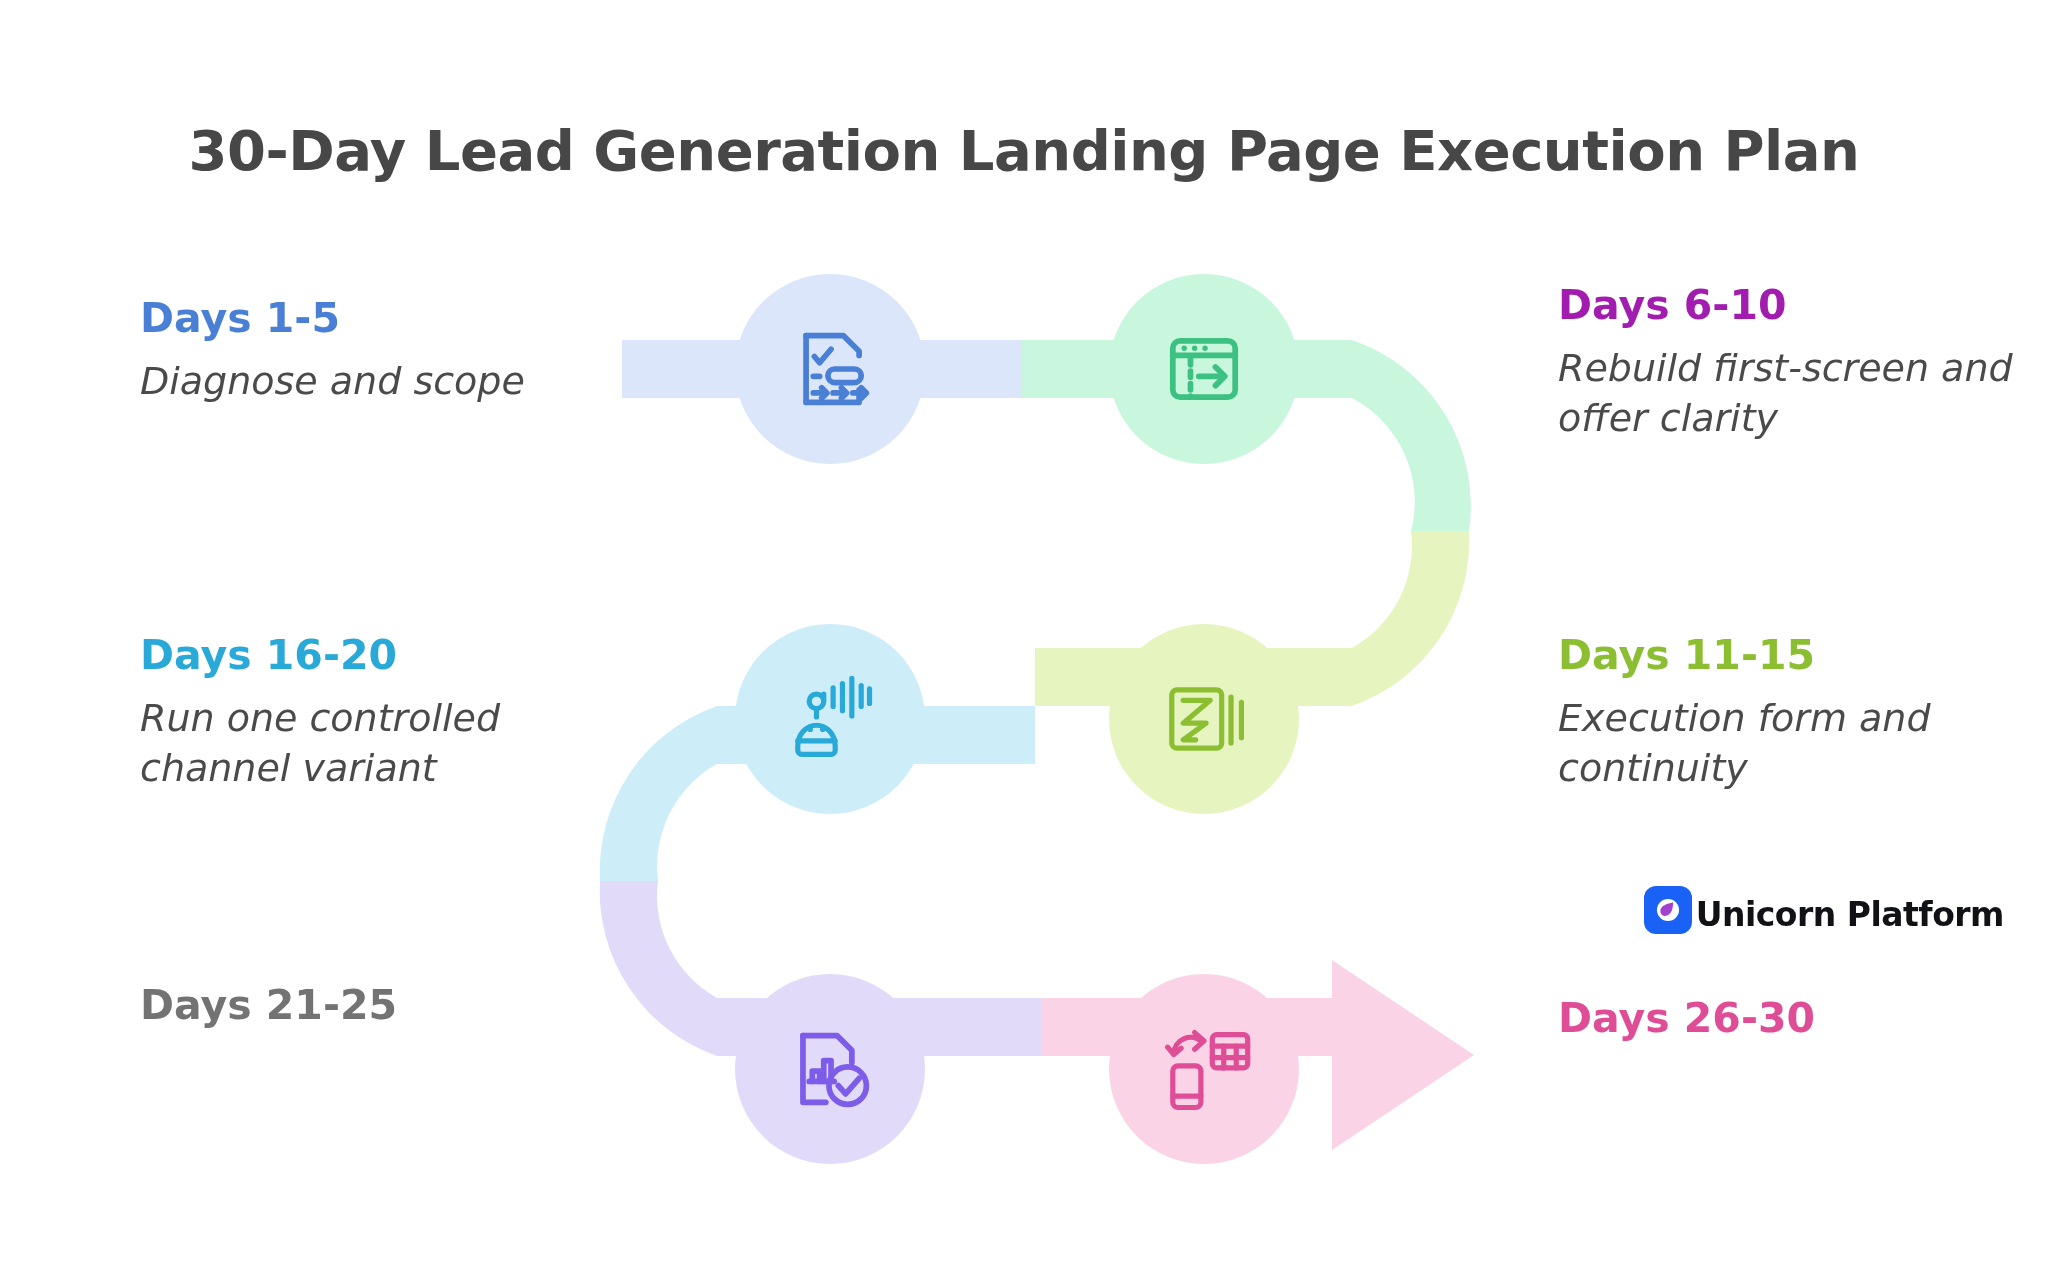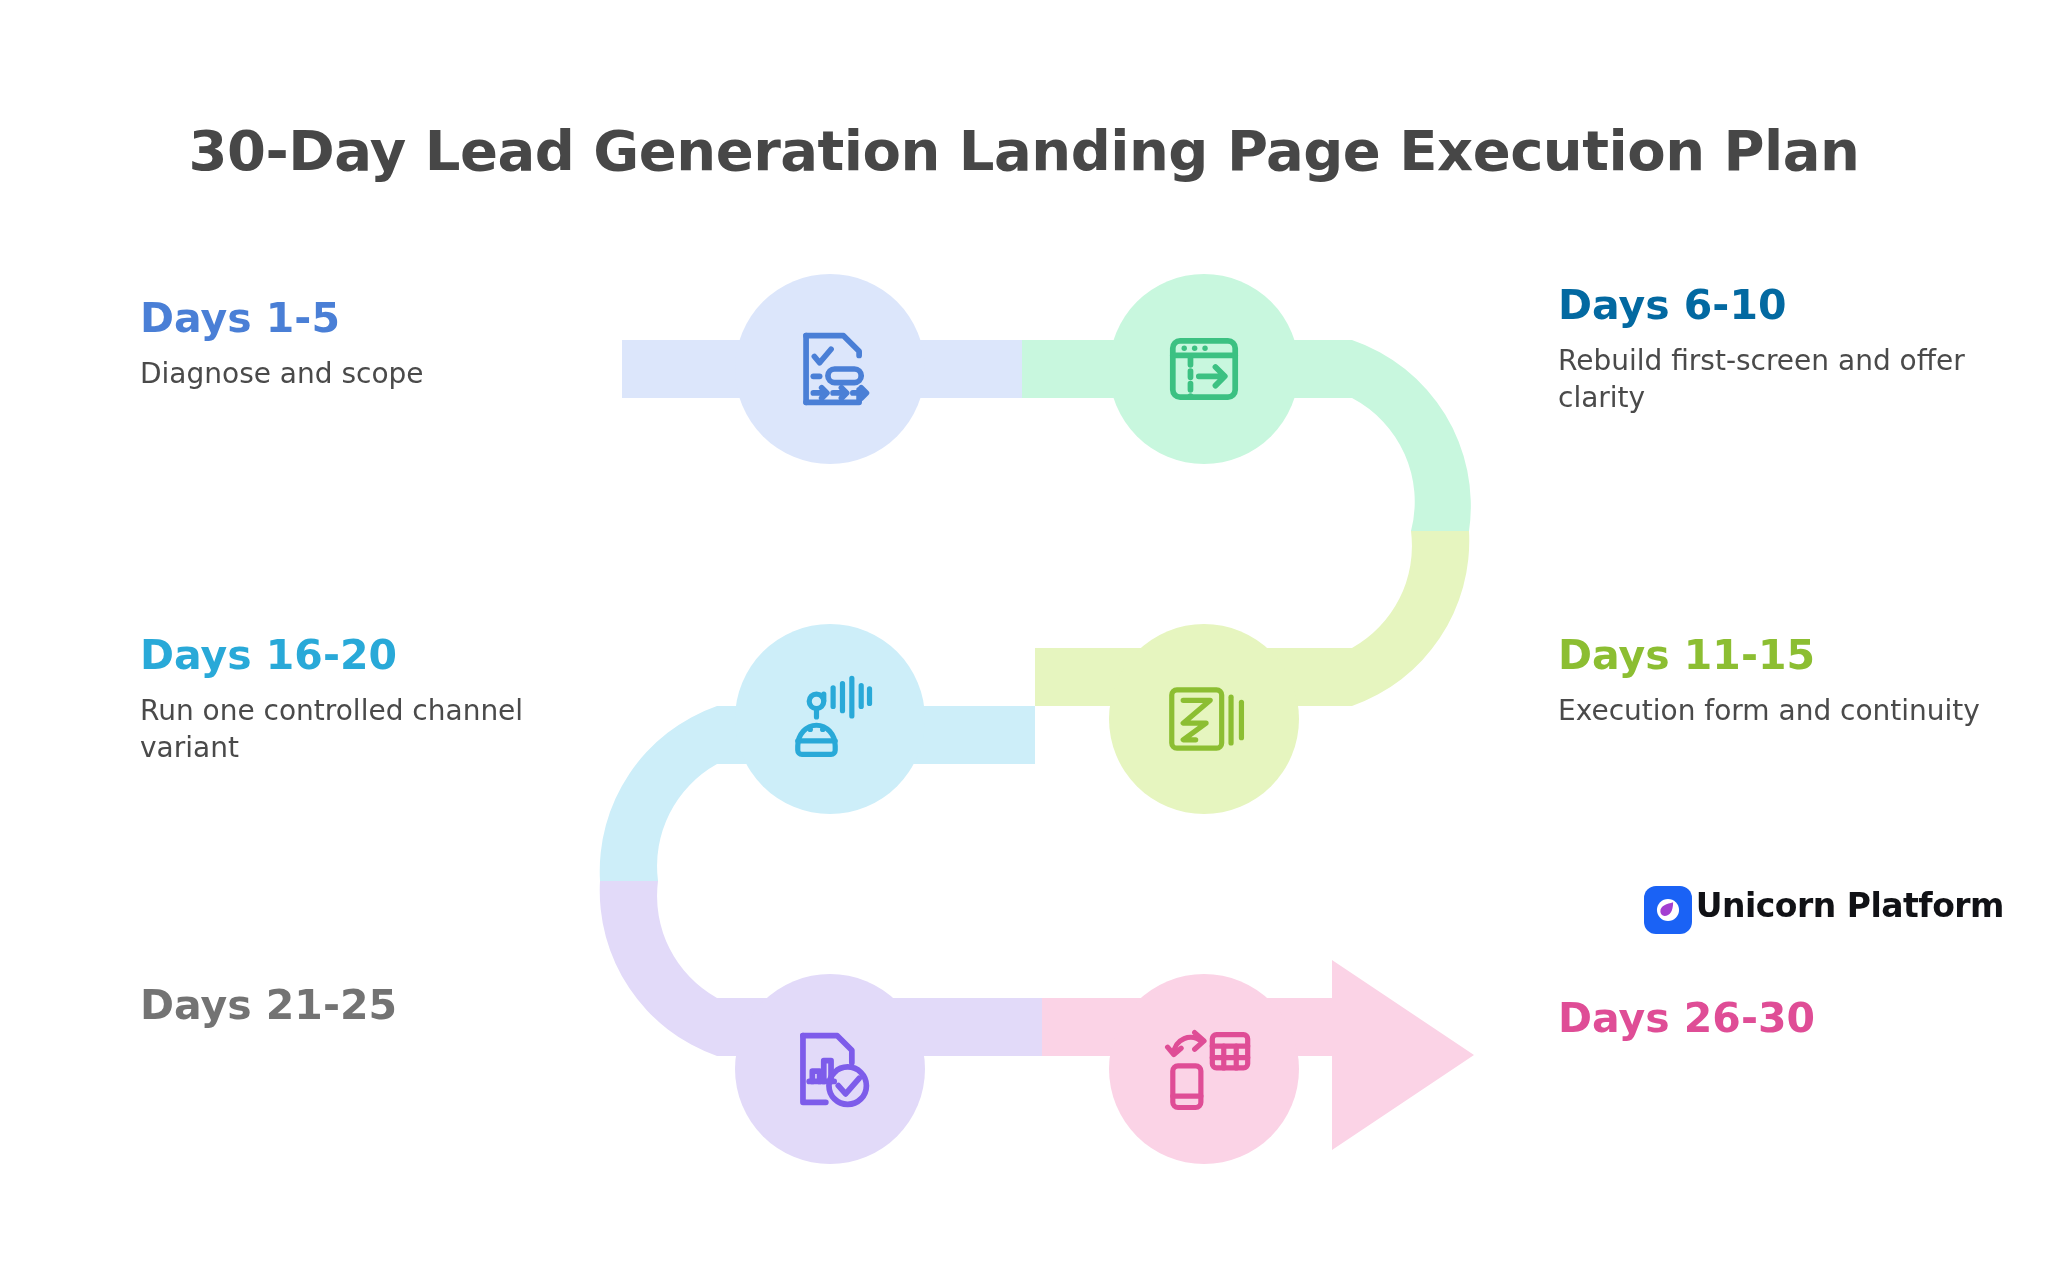--- a/index.html
+++ b/index.html
@@ -41,31 +41,32 @@
   .days {
     font-family:"DejaVu Sans", sans-serif;
     font-size:41px;
     font-weight:700;
     line-height:1.15;
     white-space:nowrap;
   }
   .desc {
     margin-top:14px;
     font-family:"DejaVu Sans", sans-serif;
-    font-size:28px;
+    font-size:38px;
     font-weight:400;
     color:#4a4a4a;
     line-height:1.32;
+    font-style:italic;
   }
 
   
   .logo-wrap {
     position:absolute;
     right:44px; bottom:34px;
-    display:flex; align-items:flex-start; gap:4px;padding-left:29px;
+    display:flex; align-items:flex-end; gap:4px;padding-left:29px;
   }
   .logo-mark {
     width:48px; height:48px; border-radius:12px;
     background:#1a62f5;
     display:flex; align-items:center; justify-content:center;
   }
   .logo-text {
     font-family:"DejaVu Sans", sans-serif;
     font-size:33px; font-weight:700; color:#111216;
     letter-spacing:-0.5px;
@@ -195,21 +196,21 @@
       <path d="M81 28 v21"></path>
     </svg>
   </div>
 
   <div class="block left" style="left:140px; top:295px;">
     <div class="days" style="color:#4a7fd6;">Days 1-5</div>
     <div class="desc">Diagnose and scope</div>
   </div>
 
   <div class="block right" style="left:1558px; top:282px;">
-    <div class="days" style="color:#0369a1;">Days 6-10</div>
+    <div class="days" style="color:#a21caf;">Days 6-10</div>
     <div class="desc">Rebuild first-screen and offer clarity</div>
   </div>
 
   <div class="block right" style="left:1558px; top:632px;">
     <div class="days" style="color:#8cbe32;">Days 11-15</div>
     <div class="desc">Execution form and continuity</div>
   </div>
 
   <div class="block left" style="left:140px; top:632px;">
     <div class="days" style="color:#29a9d8;">Days 16-20</div>

